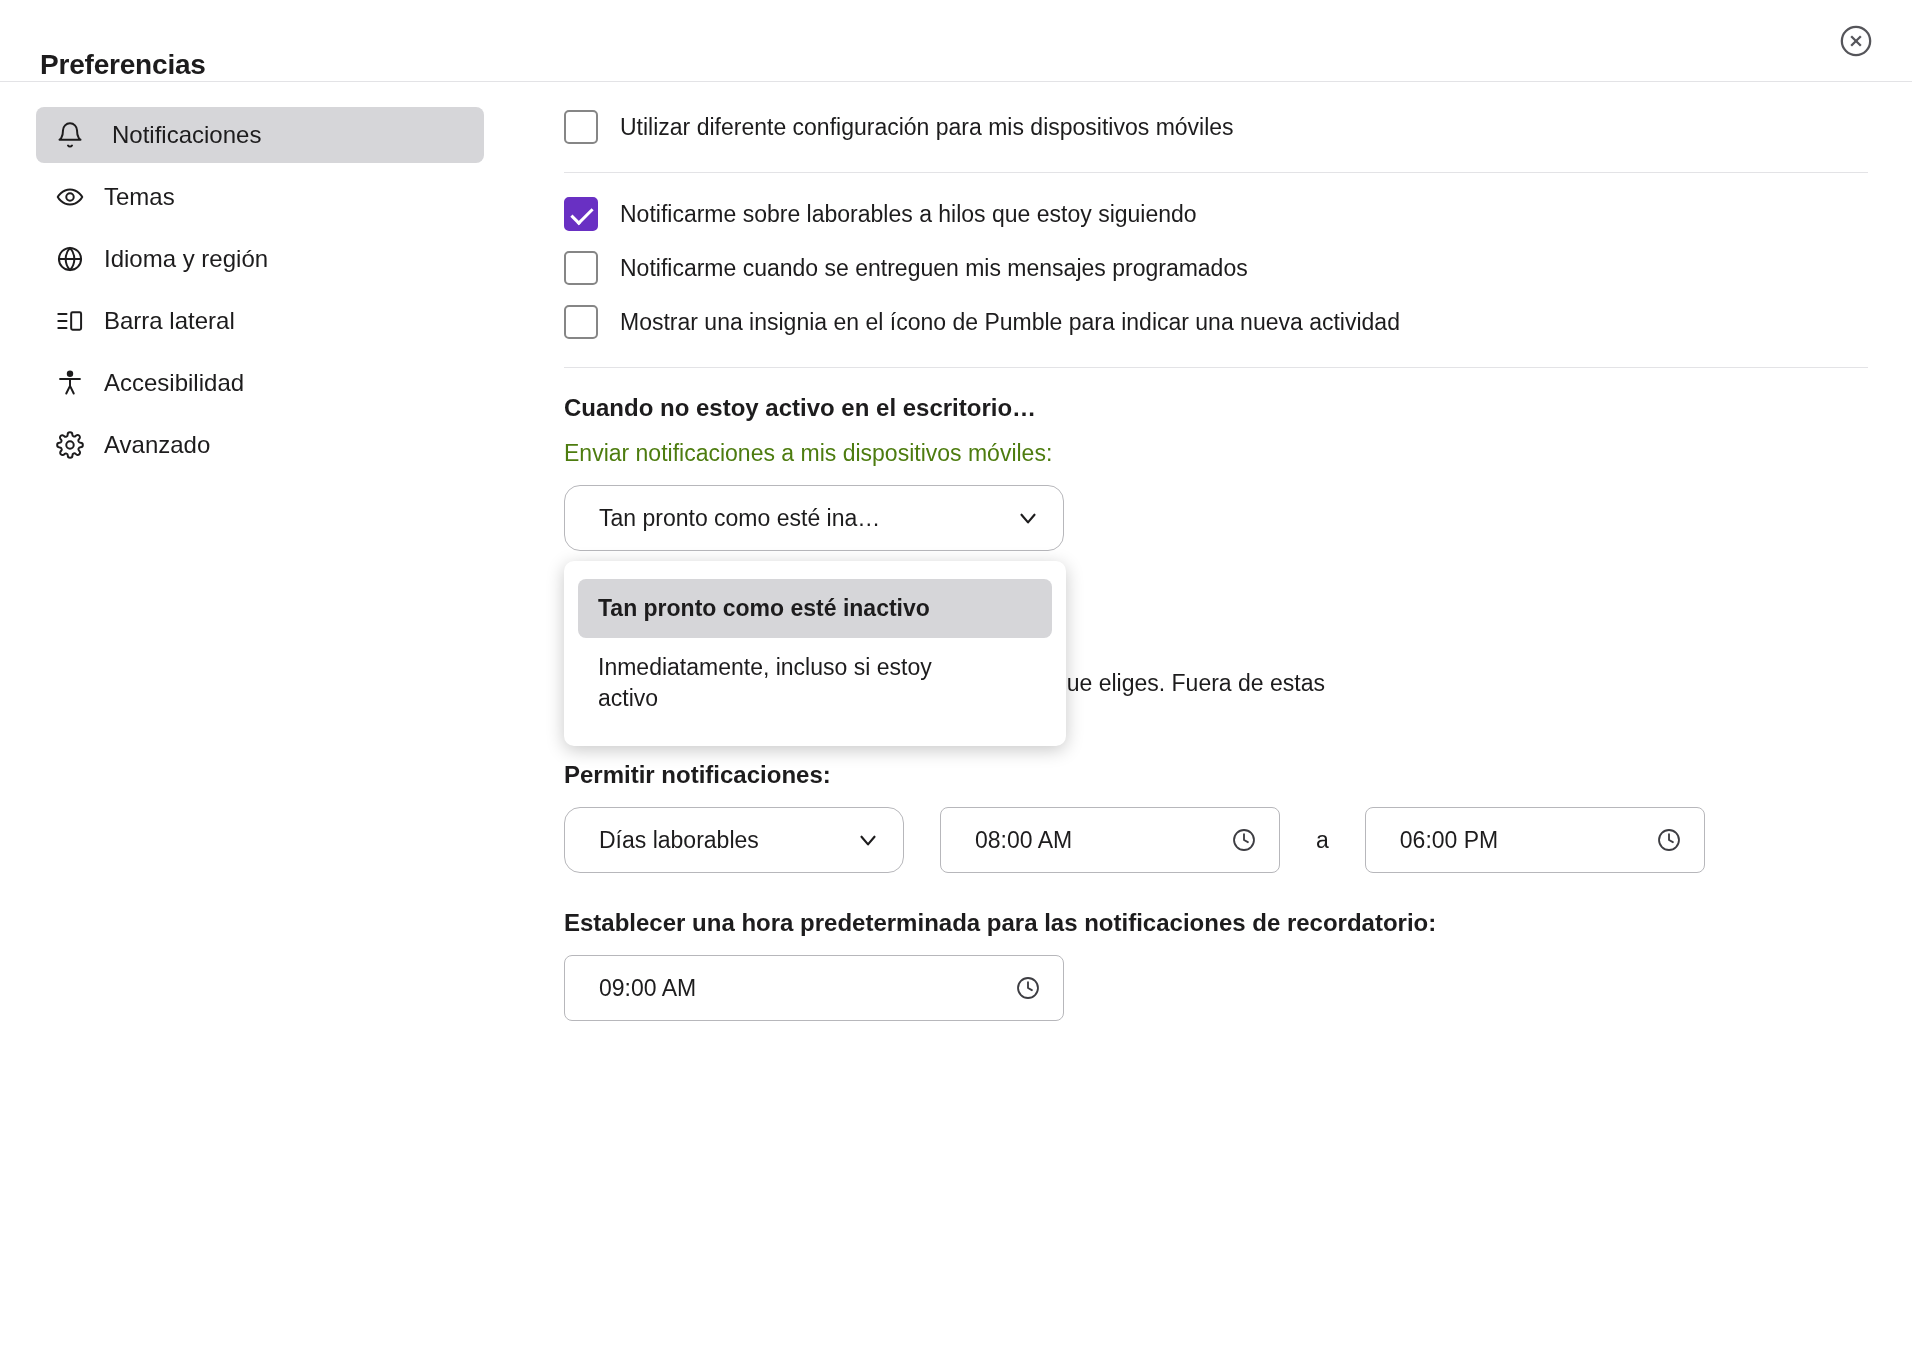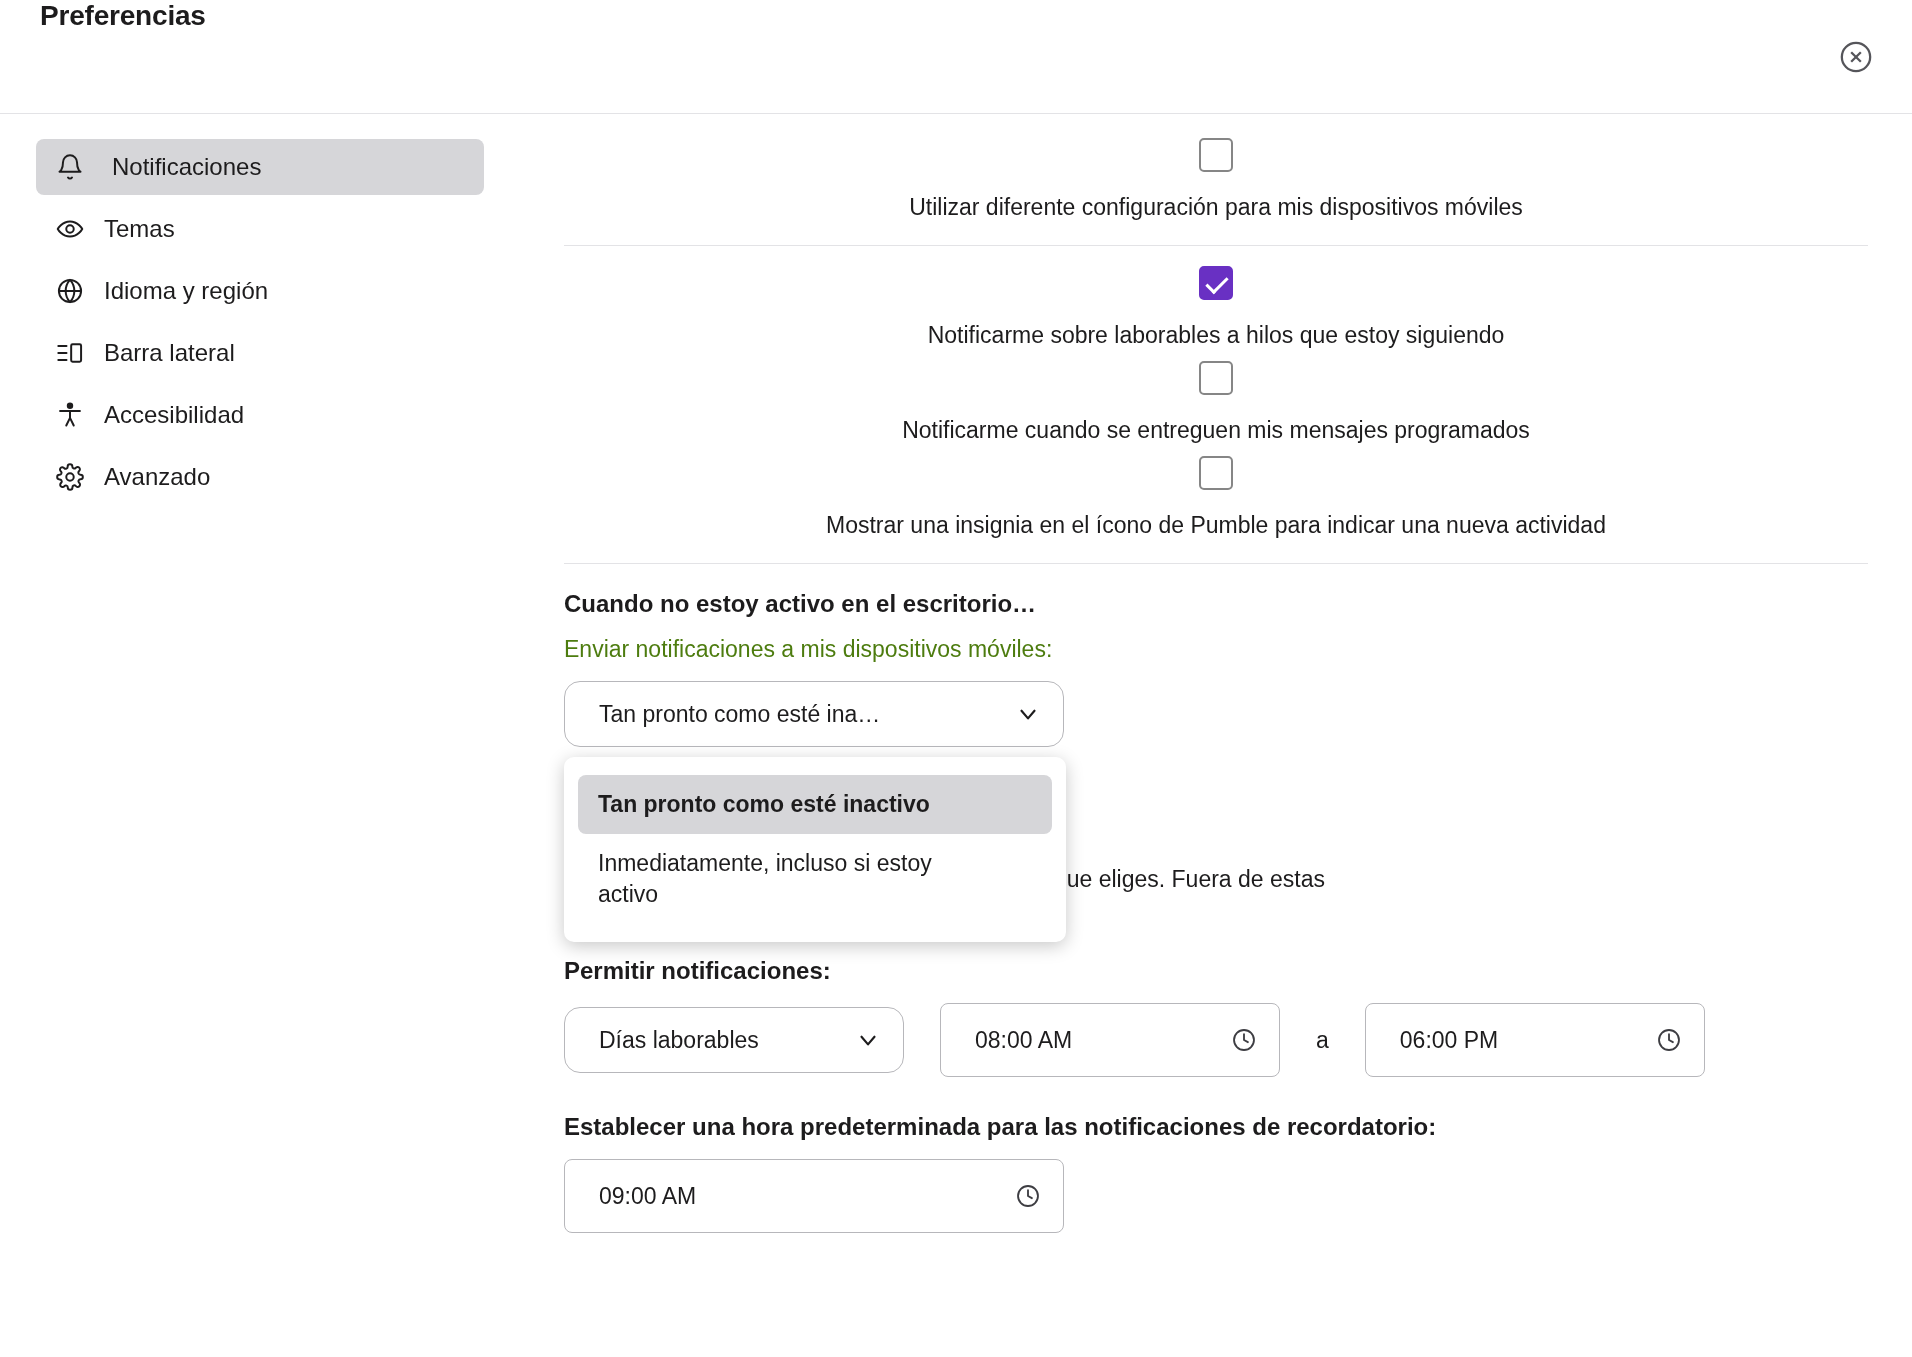--- a/index.html
+++ b/index.html
@@ -8,24 +8,24 @@
     width: 1912px; height: 1357px;
     background: #ffffff;
     font-family: "Liberation Sans", sans-serif;
     color: #1d1c1d;
     overflow: hidden;
   }
 
   
   .modal-header {
     position: relative;
-    height: 114px;
+    height: 82px;
     border-bottom: 1px solid #e3e3e6;
     display: flex;
-    align-items: flex-start;
+    align-items: flex-end;
   }
   .modal-title {
     font-size: 28px;
     font-weight: bold;
     margin-left: 40px;
     letter-spacing: -0.2px;
     color: #1d1c1d;
   }
   .close-btn {
     position: absolute;
@@ -84,21 +84,20 @@
     padding: 18px 44px 0 44px;
     position: relative;
     overflow: hidden;
   }
   .row-check {
     display: flex;
     align-items: center;
     gap: 22px;
     min-height: 54px;
     padding: 6px 0;
-    flex-direction: column;
   }
   .chk {
     width: 34px; height: 34px;
     border: 2px solid #868686;
     border-radius: 5px;
     background: #fff;
     flex: 0 0 34px;
     cursor: pointer;
     position: relative;
   }
@@ -152,21 +151,21 @@
   }
   .select-box.small { width: 340px; padding-left: 34px; }
   .chev {
     width: 26px; height: 26px;
     flex: 0 0 26px;
     display: flex; align-items: center; justify-content: center;
   }
 
   .time-input {
     width: 340px;
-    height: 74px;
+    height: 66px;
     border: 1px solid #b7b7bb;
     border-radius: 8px;
     display: flex;
     align-items: center;
     justify-content: space-between;
     padding: 0 22px 0 34px;
     font-size: 23px;
     background: #fff;
     cursor: text;
   }

